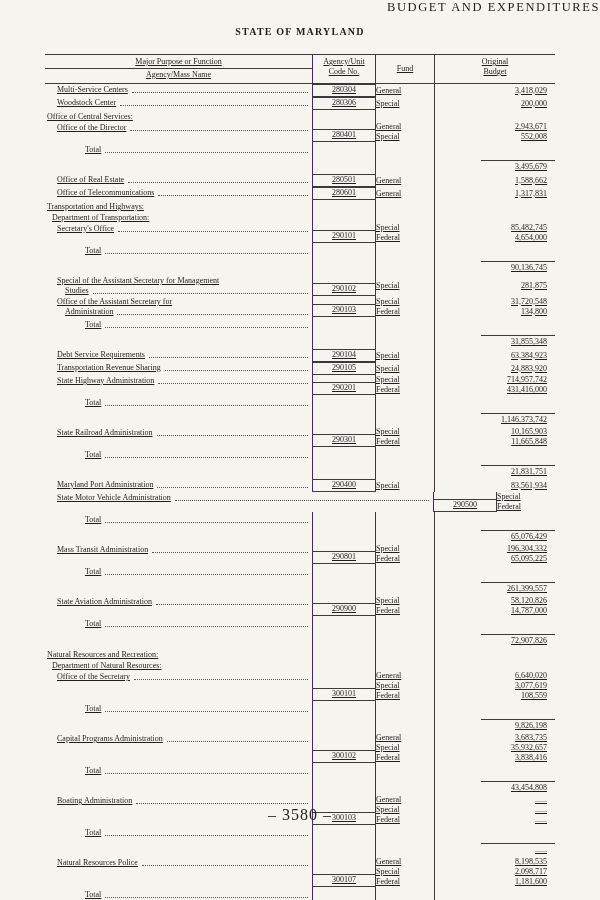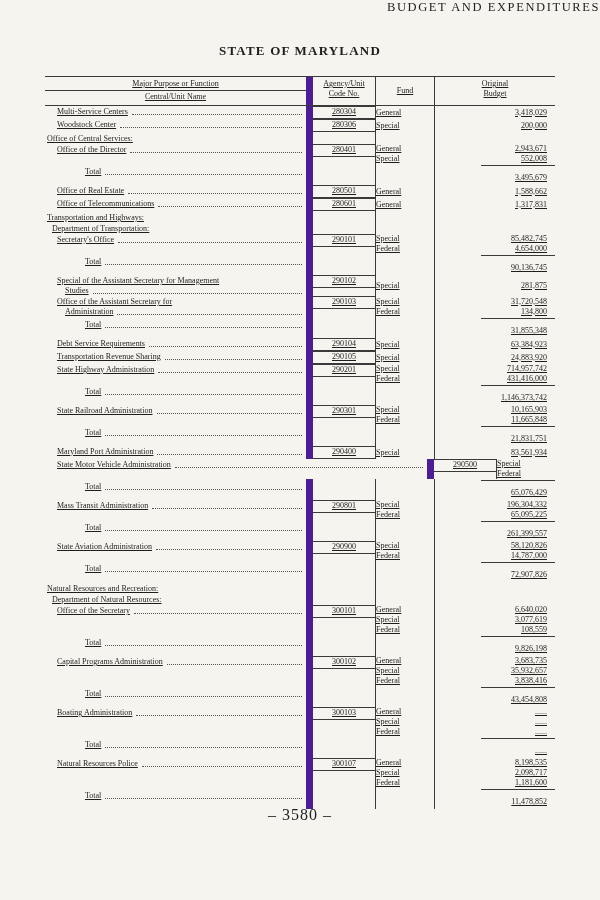--- a/index.html
+++ b/index.html
@@ -9,77 +9,77 @@
     font-family:"Liberation Serif", serif;
     color:#1e1e1e;
     position:relative;
     overflow:hidden;
   }
   .title {
     text-align:right; 
     font-size:12.5px; letter-spacing:1.6px; font-weight:400;
   }
   .subtitle {
-    text-align:center; margin-top:28px;
-    font-size:13px; letter-spacing:1.2px; font-weight:700;
+    text-align:center; margin-top:11px;
+    font-size:10px; letter-spacing:1.2px; font-weight:700;
   }
   .table {
     width:510px; margin:17px 0 0 45px;
     font-size:8px; line-height:10px;
     border-top:1px solid #3a3a3a;
     text-decoration:underline;
   }
   .thead { display:flex; border-bottom:1px solid #3a3a3a; }
   .thead .cell { padding:2px 0 3px; text-align:center; }
   .cell.name   { flex:1; min-width:0; }
-  .cell.code   { width:62px; border-left:7px solid #4c1d95; }
+  .cell.code   { width:62px; border-left:1px solid #4c1d95; }
   .cell.fund   { width:58px; border-left:1px solid #3a3a3a; }
   .cell.budget { width:120px; border-left:1px solid #3a3a3a; }
   .thead .name .l1 { border-bottom:1px solid #3a3a3a; padding-bottom:1px; margin-bottom:1px; }
   .thead .cell.fund { display:flex; align-items:center; justify-content:center; }
 
   .row { display:flex; }
-  .row .cell.code   { display:flex; flex-direction:column; justify-content:flex-start; }
+  .row .cell.code   { display:flex; flex-direction:column; justify-content:flex-end; }
   .row .cell.fund   { display:flex; flex-direction:column; justify-content:center; }
   .row .cell.budget { display:flex; flex-direction:column; justify-content:center; align-items:flex-end; }
 
   .nline { display:flex; align-items:flex-end; padding-left:12px; padding-top:1px; }
   .nline.cont { padding-left:20px; padding-top:0; }
   .row.section  .nline { padding-left:2px; padding-top:2px; }
   .row.section2 .nline { padding-left:7px; }
   .nline.totline { padding-left:40px; padding-top:3px; padding-bottom:3px; }
 
   .dots { flex:1 1 auto; min-width:8px; height:0;
           border-bottom:1px dotted #555; margin:0 4px 2px 4px; }
 
   .codebox {
     width:100%; box-sizing:border-box;
     border-top:1px solid #3a3a3a; border-bottom:1px solid #3a3a3a;
     text-align:center; padding:0 0 1px;
   }
   .fline { }
   .aline { padding-right:8px; text-align:right; }
-  .aline.tot { border-top:1px solid #3a3a3a; min-width:66px; padding-top:7px; margin-top:1px; margin-bottom:2px; }
+  .aline.tot { border-top:1px solid #3a3a3a; min-width:66px; padding-top:1px; margin-top:18px; margin-bottom:2px; }
 
   .pageno {
     position:absolute; top:806px; left:0; width:100%;
     text-align:center; font-size:16px; letter-spacing:1px;
   }
 </style>
 </head>
 <body>
 
 <div class="title">BUDGET AND EXPENDITURES</div>
 <div class="subtitle">STATE OF MARYLAND</div>
 
 <div class="table">
   <div class="thead">
     <div class="cell name">
       <div class="l1">Major Purpose or Function</div>
-      <div class="l2">Central/Unit Name</div>
+      <div class="l2">Agency/Mass Name</div>
     </div>
     <div class="cell code">
       <div class="l1">Agency/Unit</div>
       <div class="l2">Code No.</div>
     </div>
     <div class="cell fund">
       <div>Fund</div>
     </div>
     <div class="cell budget">
       <div class="l1">Original</div>

